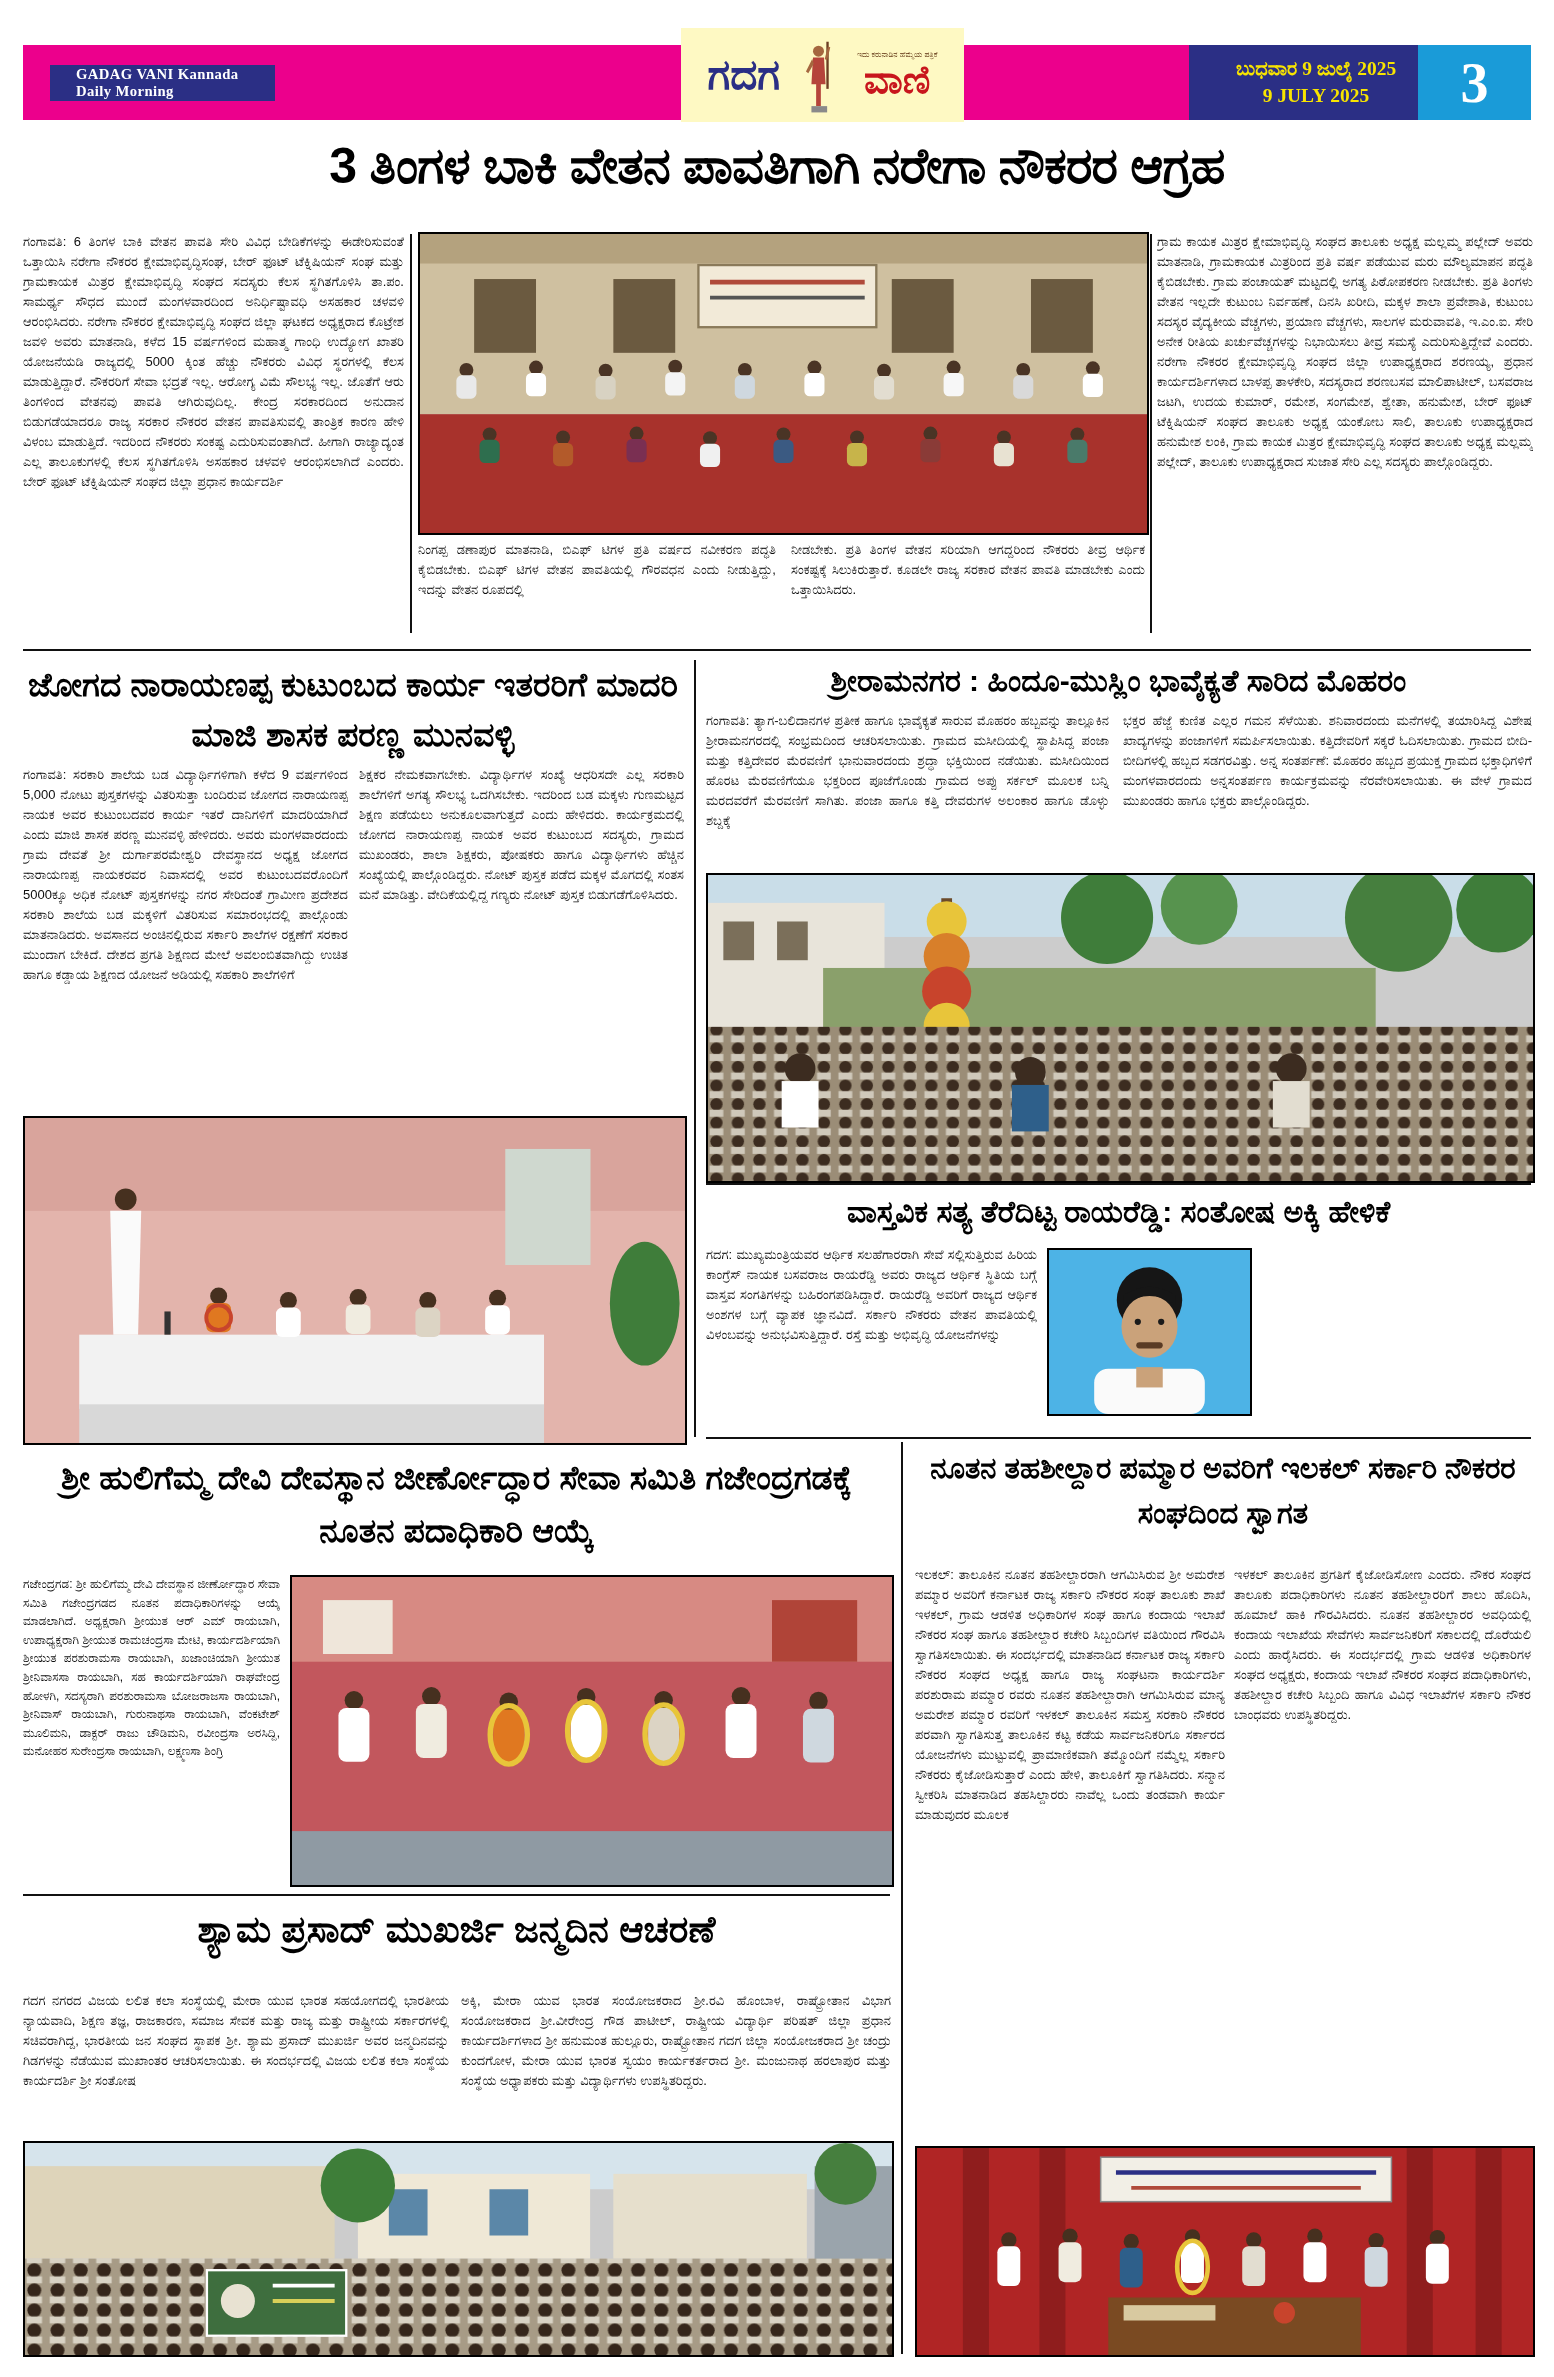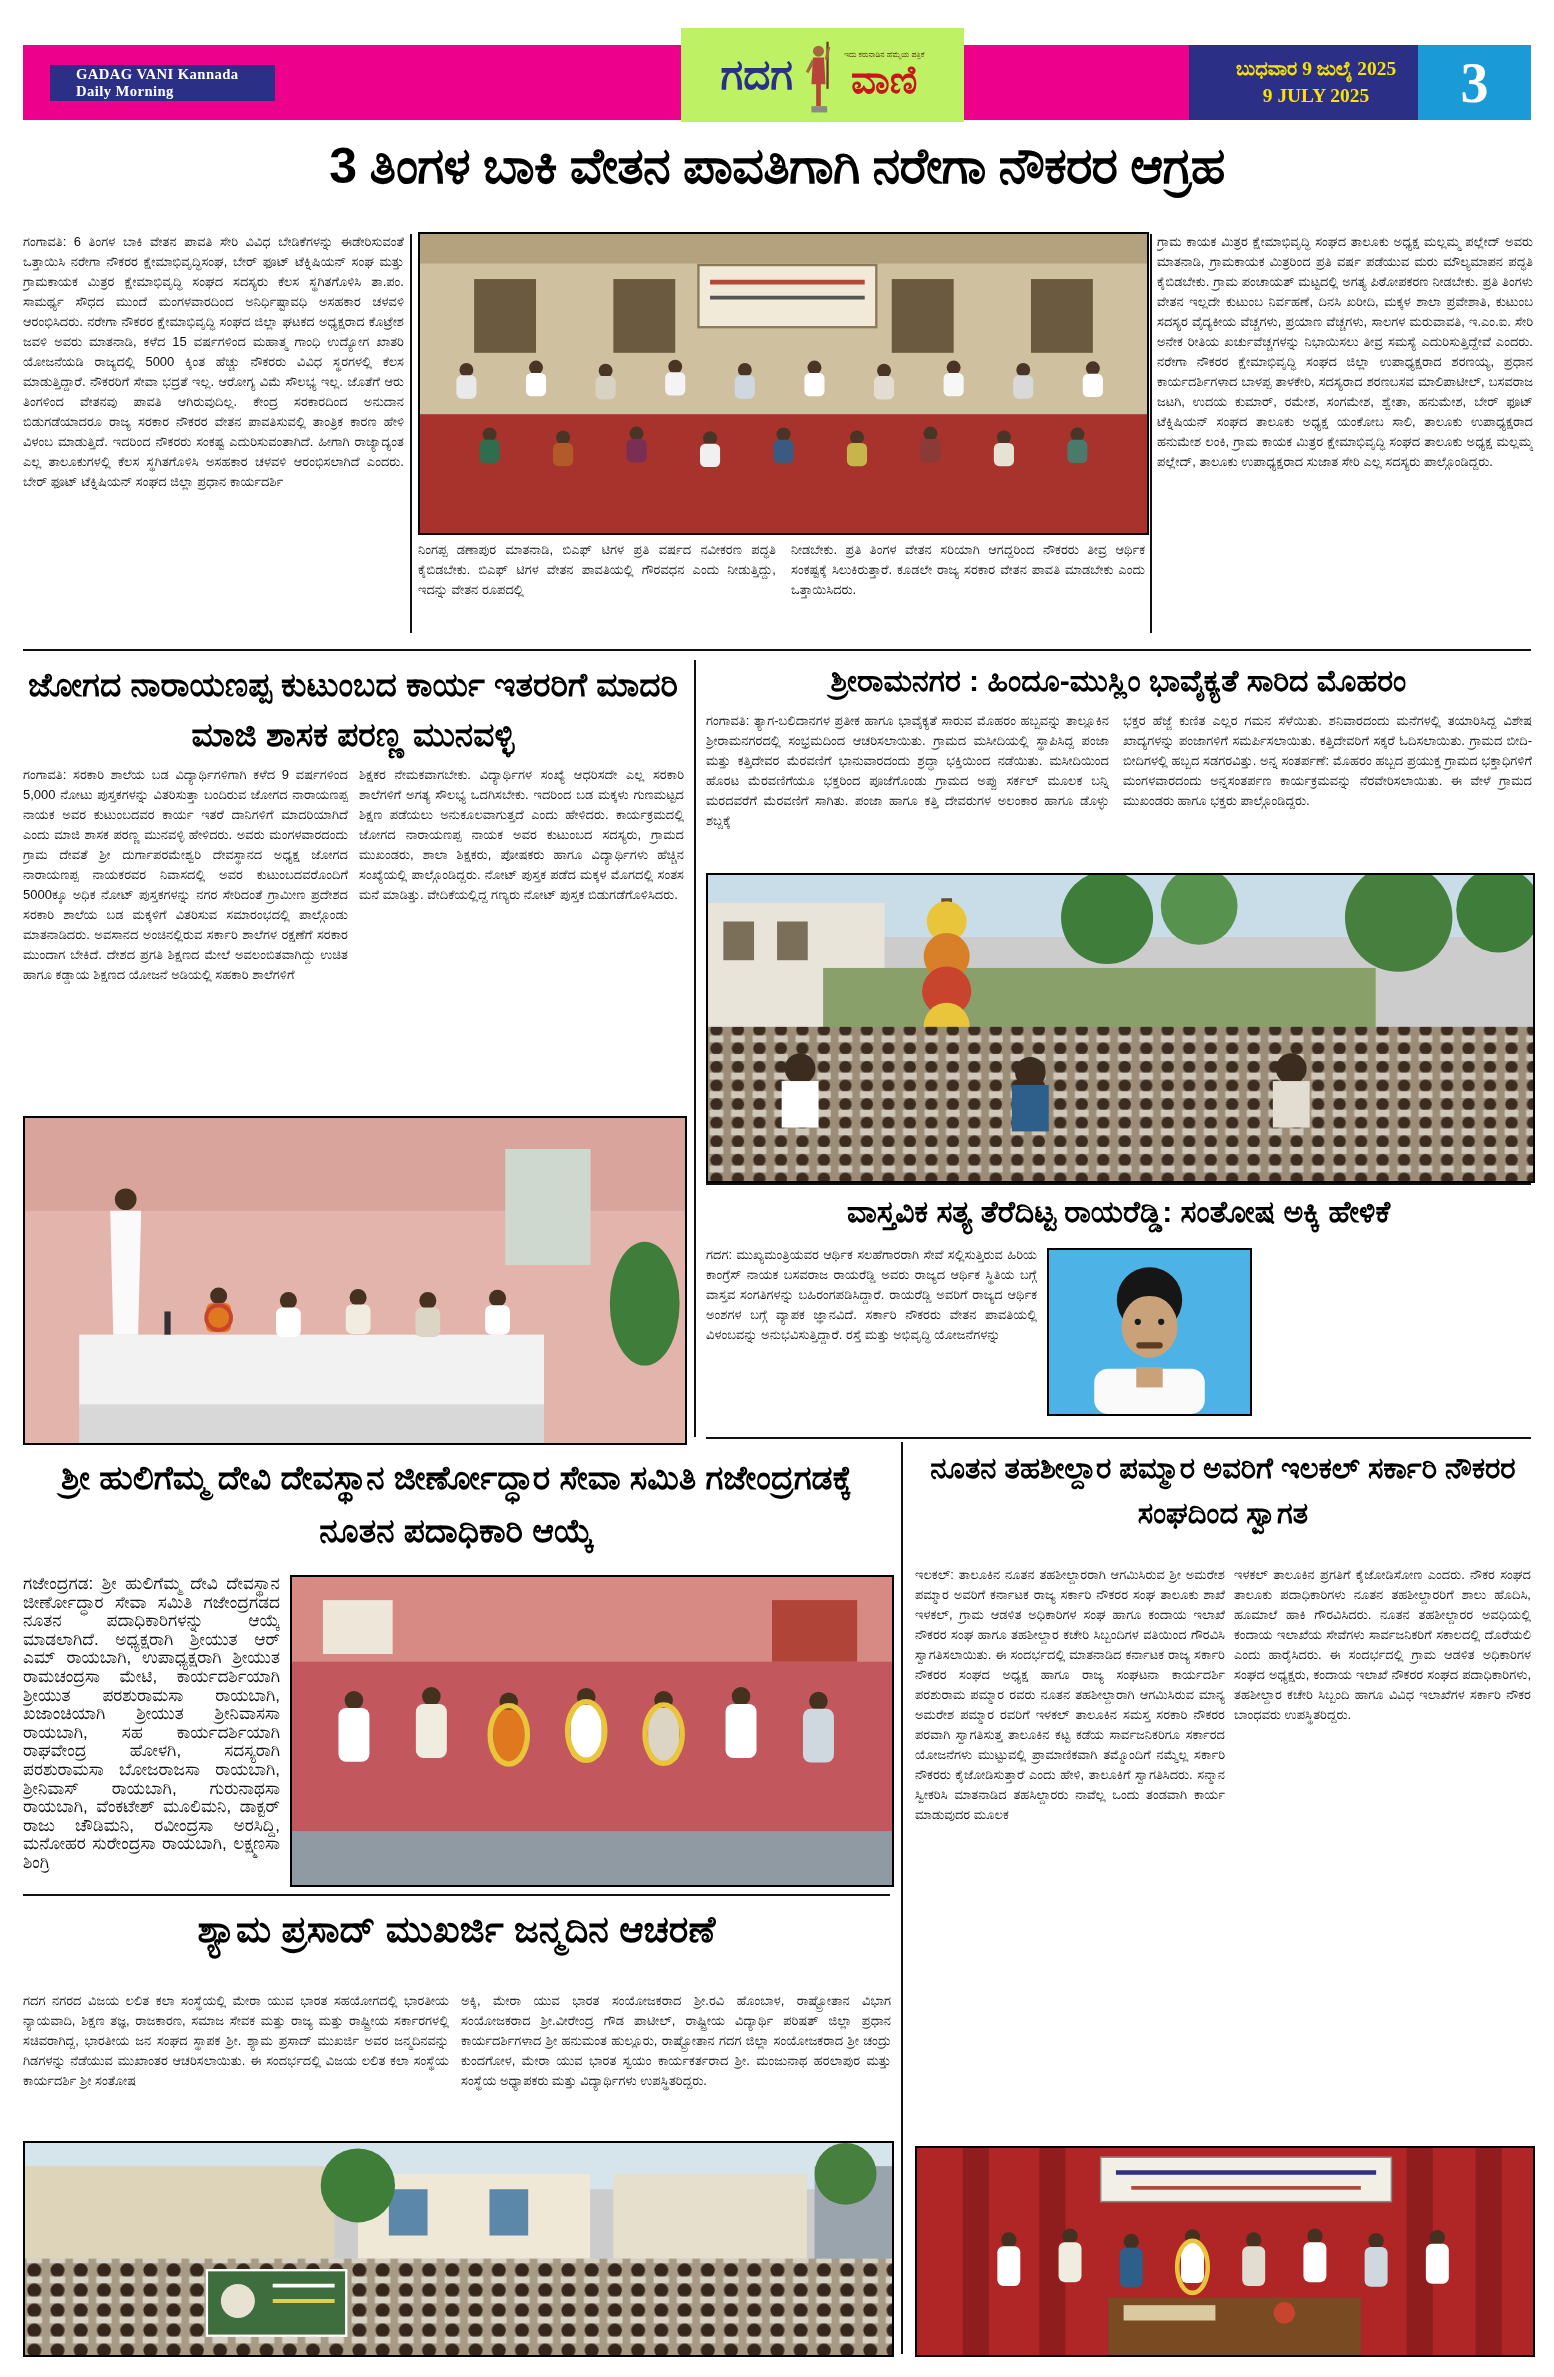--- a/index.html
+++ b/index.html
@@ -3,40 +3,40 @@
 <meta charset="utf-8">
 <style>
   html,body{margin:0;padding:0;background:#e9e9e9;}
   .page{position:relative;width:1555px;height:2377px;background:#ffffff;margin:0 auto;
         font-family:"Liberation Sans",sans-serif;overflow:hidden;}
   .abs{position:absolute;}
   
   .topbar{background:#EC008C;}
   .mastbox{background:#2B2F85;display:flex;align-items:center;justify-content:center;}
   .mastbox span{color:#ffffff;font-family:"Liberation Serif",serif;font-weight:700;font-size:14.7px;letter-spacing:0.4px;padding-left:26px;}
-  .logobox{background:#bef264;display:flex;align-items:center;justify-content:center;gap:9px;}
+  .logobox{background:#fef9c3;display:flex;align-items:center;justify-content:center;gap:22px;}
   .logo-gadag{color:#2B2F85;font-size:42px;font-weight:700;}
   .logo-right{display:flex;flex-direction:column;align-items:center;line-height:1;}
   .logo-tag{font-size:7.7px;color:#5a2d0c;margin-bottom:1.5px;white-space:nowrap;}
   .logo-vani{color:#C8161D;font-size:39px;font-weight:700;}
   .datebox{background:#2B2F85;display:flex;flex-direction:column;align-items:center;justify-content:center;}
   .datebox div{color:#F8E400;font-weight:700;font-size:19.4px;line-height:1.35;font-family:"Liberation Serif",serif;}
   .pagebox{background:#1A9BD8;display:flex;align-items:center;justify-content:center;}
   .pagebox span{color:#ffffff;font-size:56px;font-weight:700;font-family:"Liberation Serif",serif;}
   
   .head{font-weight:700;color:#000;text-align:center;}
   .h1{font-size:50px;line-height:1.35;letter-spacing:-0.8px;}
   .h2{font-size:33px;line-height:1.5;}
   .h3{font-size:30px;line-height:1.4;}
   .h4{font-size:30px;line-height:1.4;}
   .h5{font-size:33px;line-height:1.6;}
   .h6{font-size:29px;line-height:1.55;}
   .h7{font-size:37px;line-height:1.4;}
   .kn-body{font-size:13px;line-height:20px;text-align:justify;color:#0d0d0d;overflow:hidden;}
-  .kn-sm{font-size:17px;line-height:18.6px;}
+  .kn-sm{font-size:12px;line-height:18.6px;}
   
   .hr{background:#111;height:2.3px;}
   .vr{background:#111;width:1.5px;}
   .photo{border:2.3px solid #000;overflow:hidden;background:#cccccc;}
   .photo svg{display:block;width:100%;height:100%;}
 </style>
 </head>
 <body>
 
 <div class="page">

